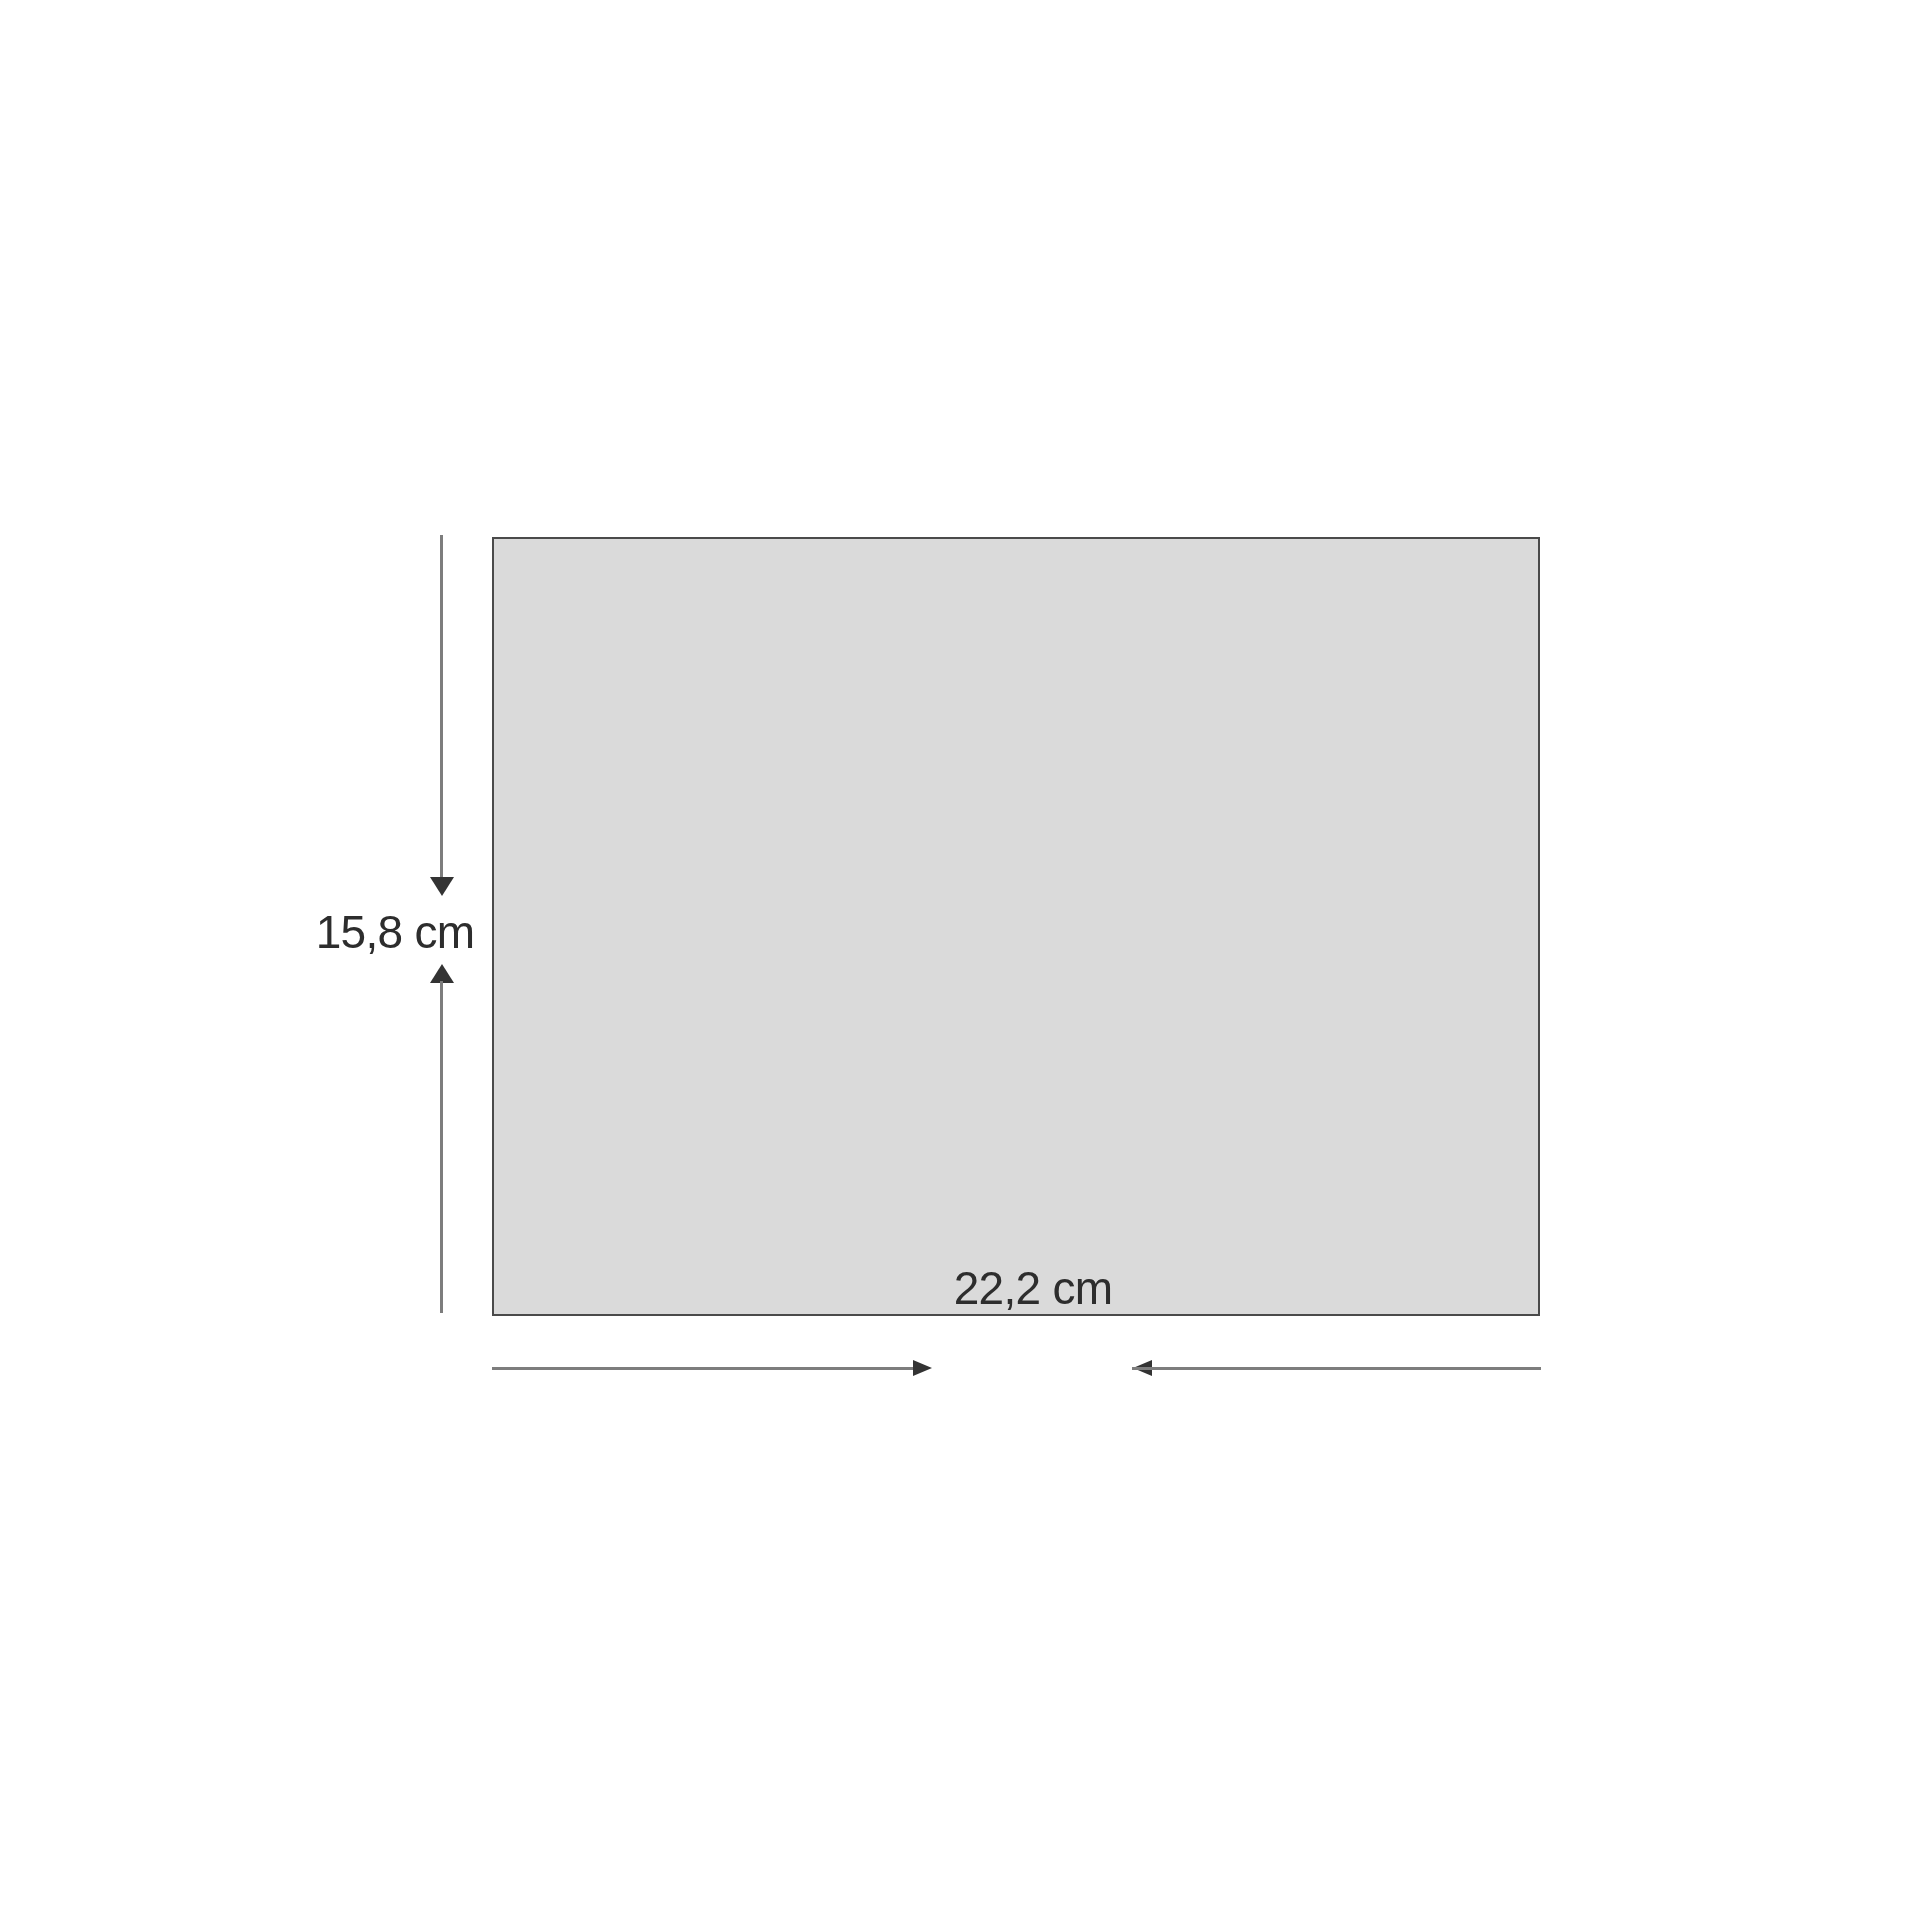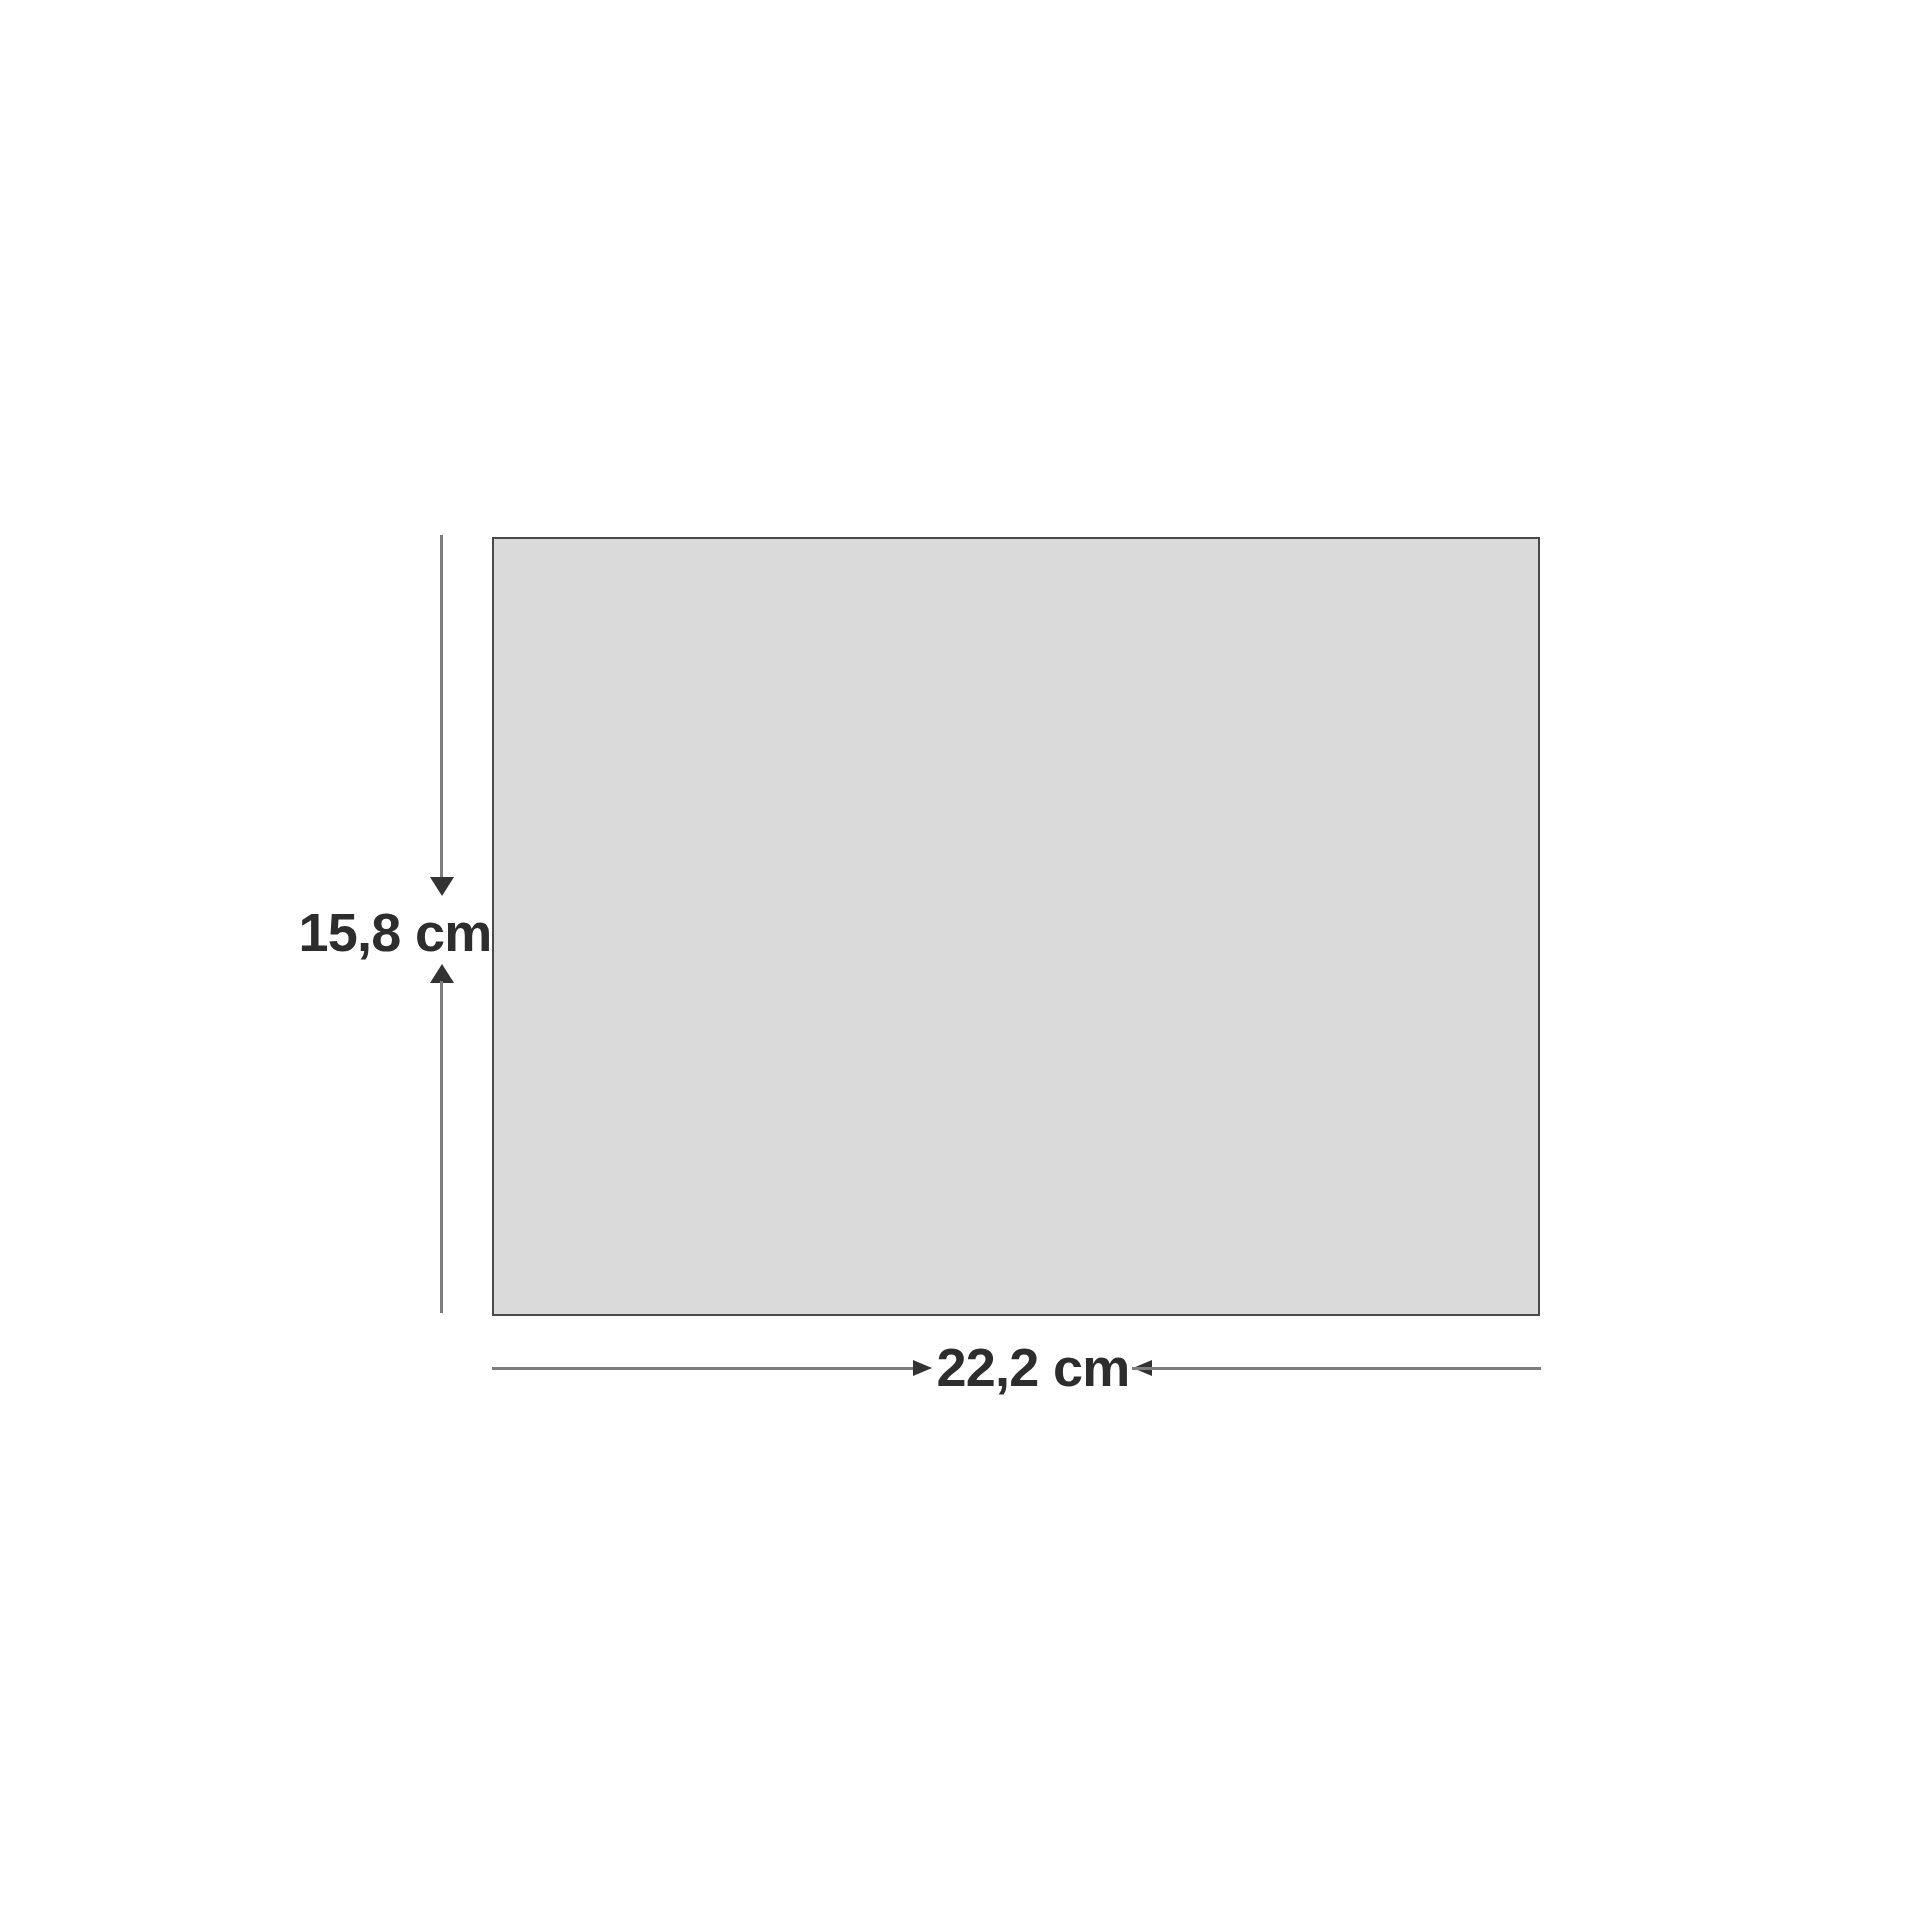--- a/index.html
+++ b/index.html
@@ -59,28 +59,28 @@
     left: 1133px; top: 1360px;
     border-top: 8px solid transparent;
     border-bottom: 8px solid transparent;
     border-right: 19px solid var(--arrow);
   }
 
   
   .dim-label {
     position: absolute;
     transform: translate(-50%, -50%);
-    font-size: 54px;
-    font-weight: 700;
+    font-size: 46px;
+    font-weight: 400;
     letter-spacing: -0.7px;
     color: var(--text);
     white-space: nowrap;
   }
   .vlabel { left: 395px;  top: 932px; }
-  .hlabel { left: 1033px; top: 1367px; }
+  .hlabel { left: 1033px; top: 1288px; }
 </style>
 </head>
 <body>
 
 <div class="canvas">
 
   <div class="rect"></div>
 
   <div class="seg vseg-top"></div>
   <div class="arrow arrow-down"></div>

